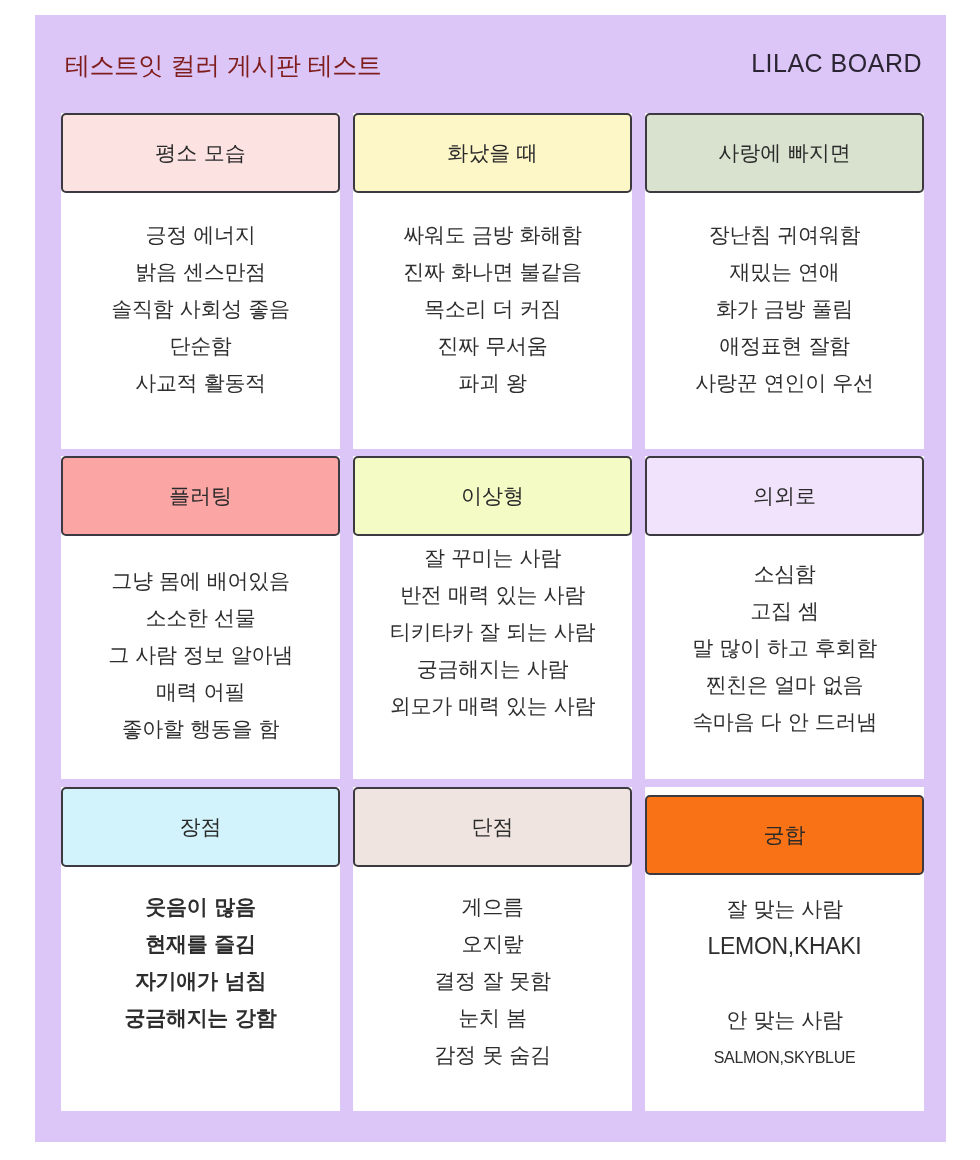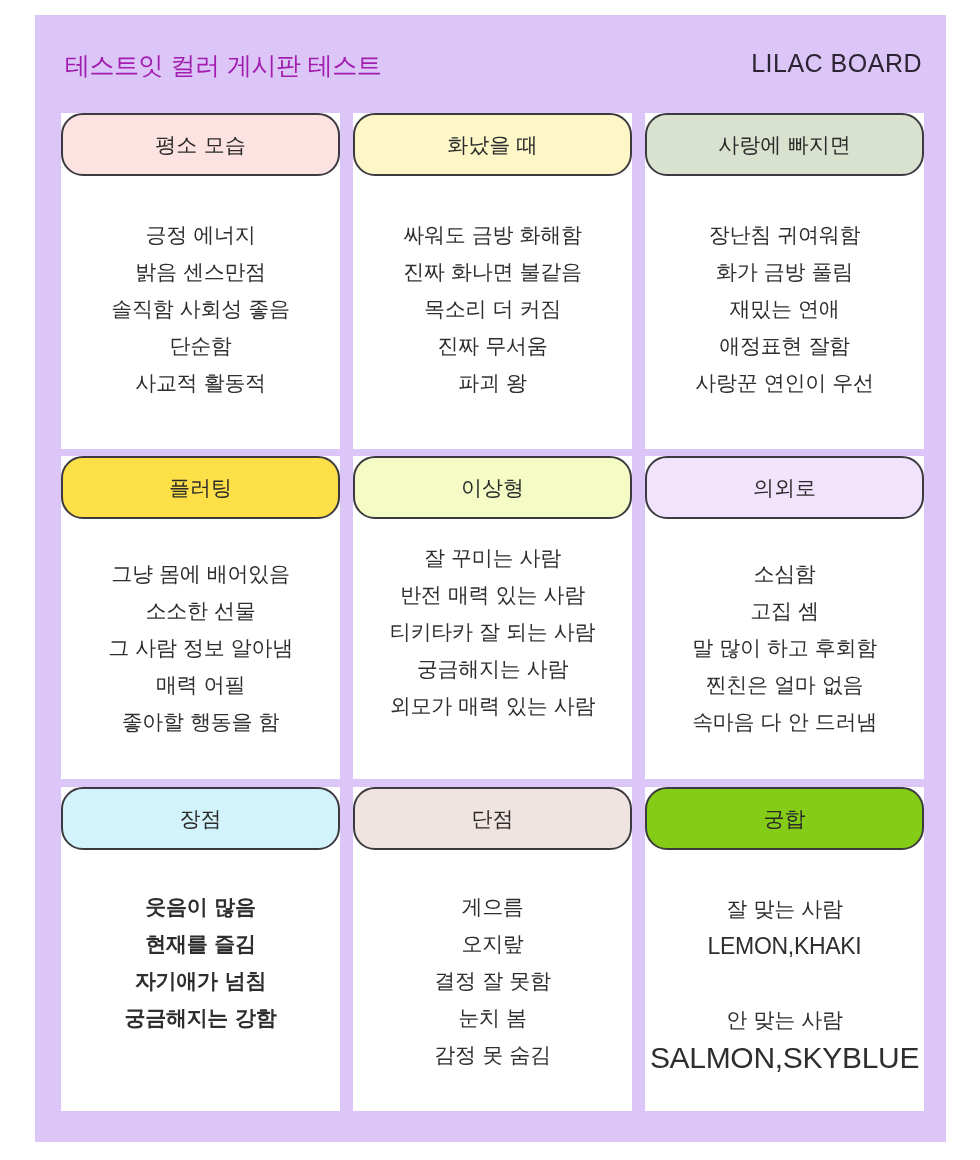--- a/index.html
+++ b/index.html
@@ -18,41 +18,41 @@
     }
     .board-header {
       position: absolute;
       left: 0; top: 0; width: 100%; height: 98px;
     }
     .board-title {
       position: absolute;
       left: 30px; top: 34px;
       font-size: 25px;
       letter-spacing: -0.5px;
-      color: #a21caf;
+      color: #7f1d1d;
     }
     .board-brand {
       position: absolute;
       right: 24px; top: 34px;
       font-size: 25px;
       letter-spacing: 0.5px;
       color: #2b2433;
       font-family: "Liberation Sans", "DejaVu Sans", sans-serif;
     }
     .cell {
       position: absolute;
       width: 279px;
       background: #ffffff;
     }
     .cell-header {
       position: absolute;
       left: 0; top: 0;
-      width: 100%; height: 63px;
+      width: 100%; height: 80px;
       border: 2px solid #3c3a40;
-      border-radius: 22px;
+      border-radius: 5px;
       display: flex; align-items: center; justify-content: center;
       font-size: 21px;
       color: #2a2a2a;
       cursor: pointer;
     }
     .cell-body {
       position: absolute;
       left: 0; top: 80px;
       width: 100%;
       bottom: 0;
@@ -98,30 +98,30 @@
       <span class="cell-line">목소리 더 커짐</span>
       <span class="cell-line">진짜 무서움</span>
       <span class="cell-line">파괴 왕</span>
     </div>
   </div>
 
   <div class="cell" style="left:610px; top:98px; height:336px;">
     <div class="cell-header" style="background: rgb(217, 226, 207);">사랑에 빠지면</div>
     <div class="cell-body">
       <span class="cell-line">장난침 귀여워함</span>
+      <span class="cell-line">재밌는 연애</span>
       <span class="cell-line">화가 금방 풀림</span>
-      <span class="cell-line">재밌는 연애</span>
       <span class="cell-line">애정표현 잘함</span>
       <span class="cell-line">사랑꾼 연인이 우선</span>
     </div>
   </div>
 
   <div class="cell" style="left:26px; top:441px; height:323px;">
-    <div class="cell-header" style="background: #fde047;">플러팅</div>
-    <div class="cell-body" style="padding-top:20px;">
+    <div class="cell-header" style="background: #fca5a5;">플러팅</div>
+    <div class="cell-body" style="padding-top:27px;">
       <span class="cell-line">그냥 몸에 배어있음</span>
       <span class="cell-line">소소한 선물</span>
       <span class="cell-line">그 사람 정보 알아냄</span>
       <span class="cell-line">매력 어필</span>
       <span class="cell-line">좋아할 행동을 함</span>
     </div>
   </div>
 
   <div class="cell" style="left:318px; top:441px; height:323px;">
     <div class="cell-header" style="background: rgb(244, 251, 196);">이상형</div>
@@ -160,22 +160,22 @@
     <div class="cell-body" style="padding-top:22px;">
       <span class="cell-line">게으름</span>
       <span class="cell-line">오지랖</span>
       <span class="cell-line">결정 잘 못함</span>
       <span class="cell-line">눈치 봄</span>
       <span class="cell-line">감정 못 숨김</span>
     </div>
   </div>
 
   <div class="cell" style="left:610px; top:772px; height:324px;">
-    <div class="cell-header" style="background: #84cc16;">궁합</div>
+    <div class="cell-header" style="background: #f97316; margin-top: 8px;">궁합</div>
     <div class="cell-body" style="text-align:center;">
       <span class="cell-line">잘 맞는 사람</span>
       <span class="cell-line" style="font-family:'Liberation Sans', sans-serif; font-size:23px;">LEMON,KHAKI</span>
       <span class="cell-line blank"></span>
       <span class="cell-line">안 맞는 사람</span>
-      <span class="cell-line" style="font-family:'Liberation Sans', sans-serif; font-size:30px;">SALMON,SKYBLUE</span>
+      <span class="cell-line" style="font-family:'Liberation Sans', sans-serif; font-size:16px;">SALMON,SKYBLUE</span>
     </div>
   </div>
 </div>
 
 </body></html>

